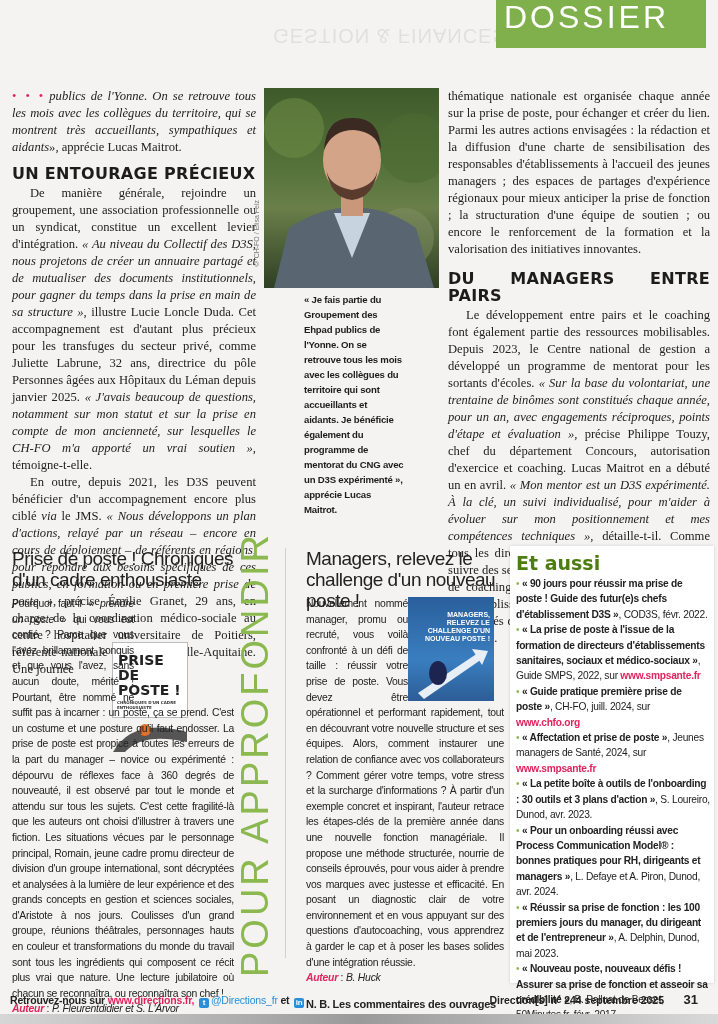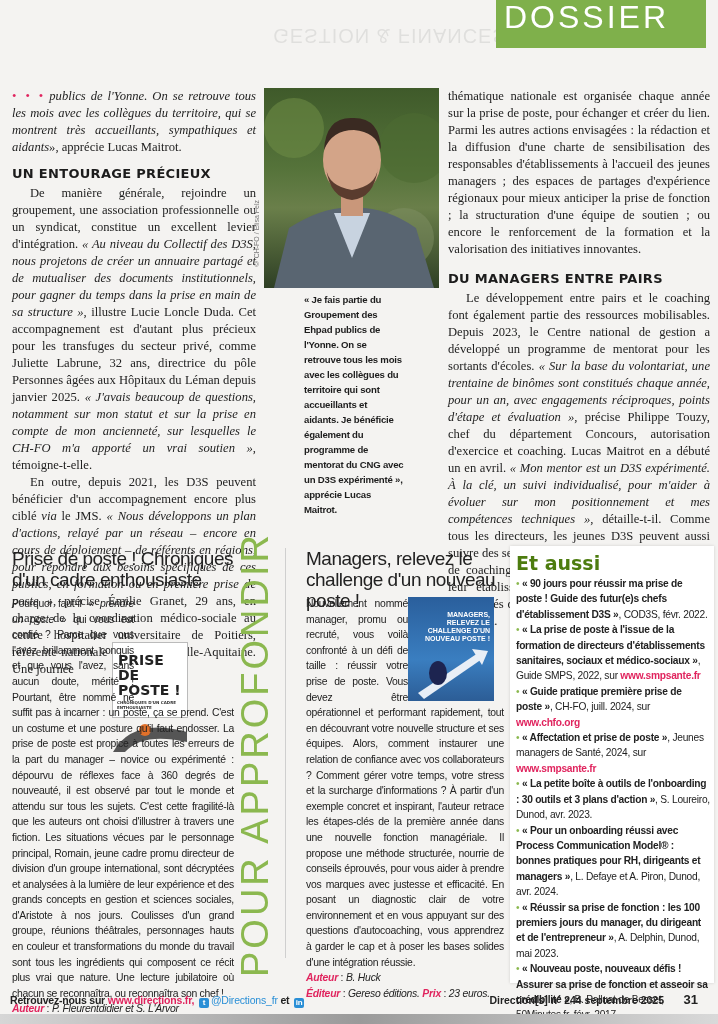--- a/index.html
+++ b/index.html
@@ -4,21 +4,21 @@
 <style>
   html,body{margin:0;padding:0;}
   body{width:718px;height:1024px;background:#f4f3f1;position:relative;overflow:hidden;color:#222;}
   .abs{position:absolute;}
   .ghost{left:270px;top:2px;width:240px;height:45px;opacity:.08;font-family:"Liberation Sans",sans-serif;font-size:20px;line-height:22px;color:#000;transform:scaleY(-1);text-align:center;letter-spacing:1px;}
   .dossier{left:496px;top:0;width:210px;height:48px;background:#7fb04b;color:#fff;font-family:"Liberation Sans",sans-serif;font-size:32px;line-height:34px;letter-spacing:3px;padding-left:8px;box-sizing:border-box;overflow:hidden;}
   .col{font-family:"Liberation Serif",serif;font-size:12.6px;line-height:17px;text-align:justify;}
   .col p{margin:0;text-indent:18px;}
   .col p.noind{text-indent:0;}
   .col i{font-style:italic;}
-  .h2{font-family:"DejaVu Sans",sans-serif;font-weight:bold;font-size:13px;letter-spacing:.3px;margin:9px 0 3px 0;color:#1c1c1c;}
+  .h2{font-family:"DejaVu Sans",sans-serif;font-weight:bold;font-size:16px;letter-spacing:.3px;margin:9px 0 3px 0;color:#1c1c1c;}
   .dots{color:#e0245e;font-style:normal;letter-spacing:2px;margin-right:4px;}
   .photo{left:264px;top:88px;width:175px;height:200px;overflow:hidden;background:linear-gradient(180deg,#3f5a2a 0%,#55733a 40%,#6a7f4a 60%,#2e3f24 100%);}
   .credit{left:253px;top:200px;width:10px;font-size:7px;font-family:"Liberation Sans",sans-serif;color:#777;writing-mode:vertical-rl;transform:rotate(180deg);}
   .caption{left:304px;top:292px;width:100px;font-family:"Liberation Sans",sans-serif;font-weight:bold;font-size:9.6px;line-height:15px;color:#1d1d1d;letter-spacing:-.2px;}
   .book-title{font-family:"Liberation Sans",sans-serif;font-size:19px;line-height:21px;color:#222;letter-spacing:-.5px;font-stretch:condensed;}
   .bk{font-family:"Liberation Sans",sans-serif;font-size:10.4px;line-height:15.6px;color:#222;text-align:justify;letter-spacing:-.25px;}
   .bk p{margin:0;}
   .lab{color:#e0245e;font-weight:bold;font-style:italic;}
   .it{font-style:italic;}
   .vert{left:230px;top:548px;width:50px;height:412px;display:flex;align-items:center;justify-content:center;}
@@ -102,21 +102,20 @@
   <svg width="86" height="60" viewBox="0 0 86 60">
     <path d="M10 50 L70 10 L74 16 L16 56 Z" fill="#e8eef6"></path>
     <path d="M64 6 L80 8 L74 22 Z" fill="#e8eef6"></path>
     <ellipse cx="30" cy="30" rx="9" ry="12" fill="#1d2450"></ellipse>
   </svg>
 </div>
 <div class="abs bk" style="left:306px;top:596px;width:198px;">
   <div style="float: right; width: 96px; height: 106px;"></div>
     <p>Nouvellement nommé manager, promu ou recruté, vous voilà confronté à un défi de taille : réussir votre prise de poste. Vous devez être opérationnel et performant rapidement, tout en découvrant votre nouvelle structure et ses équipes. Alors, comment instaurer une relation de confiance avec vos collaborateurs ? Comment gérer votre temps, votre stress et la surcharge d'informations ? À partir d'un exemple concret et inspirant, l'auteur retrace les étapes-clés de la première année dans une nouvelle fonction managériale. Il propose une méthode structurée, nourrie de conseils éprouvés, pour vous aider à prendre vos marques avec justesse et efficacité. En posant un diagnostic clair de votre environnement et en vous appuyant sur des questions d'autocoaching, vous apprendrez à garder le cap et à poser les bases solides d'une intégration réussie.</p>
   <p><span class="lab">Auteur</span> : <span class="it">B. Huck</span></p>
-  <p><span class="lab">Éditeur</span> : <span class="it">Gereso éditions.</span> <span class="lab">Prix</span> : <span class="it">23 euros.</span></p>
   <p style="font-weight:bold;font-size:11px;line-height:16px;margin-top:10px;text-align:left;">N. B. Les commentaires des ouvrages cités dans cette rubrique sont communiqués par les éditeurs.</p>
 </div>
 
 <div class="abs box">
   <h3>Et aussi</h3>
   <ul id="etlist">
       <li><span class="bul">• </span><b>« 90 jours pour réussir ma prise de poste ! Guide des futur(e)s chefs d'établissement D3S »</b><span>, COD3S, févr. 2022.</span></li>
       <li><span class="bul">• </span><b>« La prise de poste à l'issue de la formation de directeurs d'établissements sanitaires, sociaux et médico-sociaux »</b><span>, Guide SMPS, 2022, sur </span><span class="lnk">www.smpsante.fr</span></li>
       <li><span class="bul">• </span><b>« Guide pratique première prise de poste »</b><span>, CH-FO, juill. 2024, sur </span><span class="lnk">www.chfo.org</span></li>
       <li><span class="bul">• </span><b>« Affectation et prise de poste »</b><span>, Jeunes managers de Santé, 2024, sur </span><span class="lnk">www.smpsante.fr</span></li>

